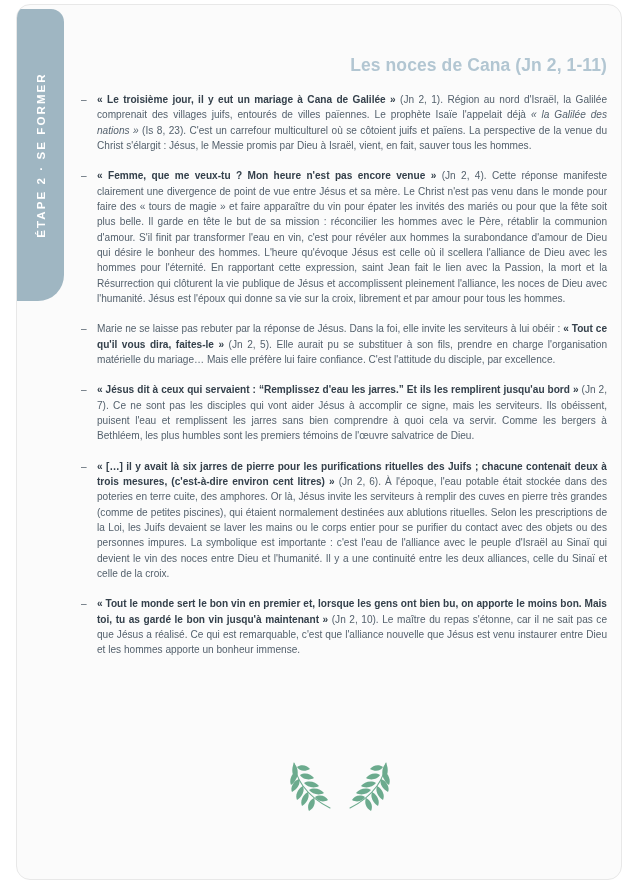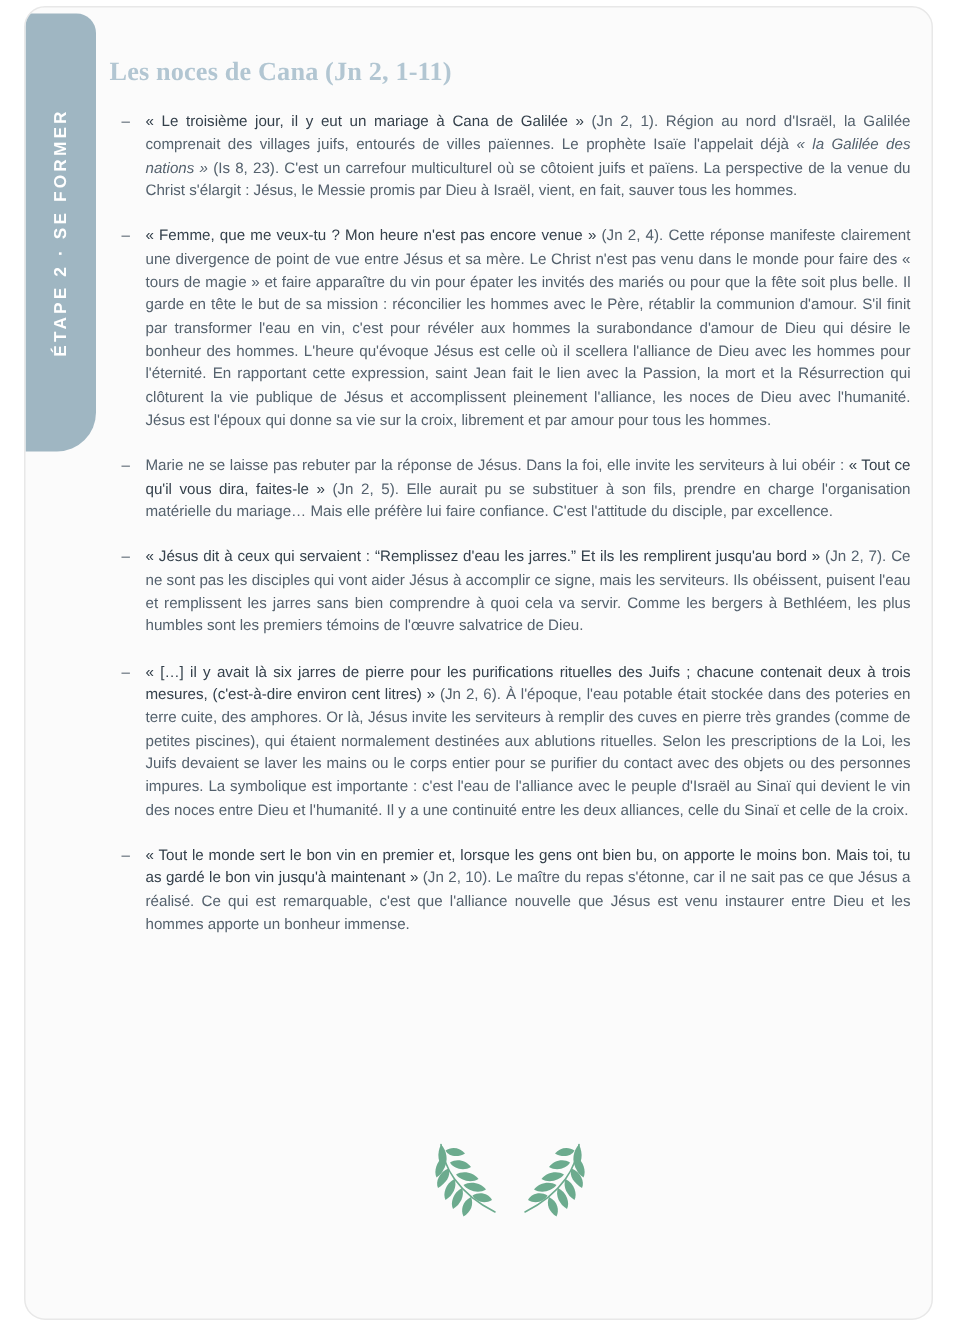--- a/index.html
+++ b/index.html
@@ -57,27 +57,27 @@
   
   #content {
     position: absolute;
     left: 56px;
     top: 0px;
     width: 534px;
     height: 876px;
   }
 
   #page-title {
-    margin: 32px 0 0 0;
-    text-align: left;
+    margin: 50px 0 0 0;
+    text-align: right;
     font-size: 17.5px;
     font-weight: bold;
     color: #b2c6d2;
     letter-spacing: 0.1px;
-    font-family: Liberation Serif, serif;
+    font-family: Liberation Sans, sans-serif;
   }
 
   #section-heading-row {
     display: flex;
     align-items: baseline;
     margin: 30px 0 0 2px;
   }
   .heading-bullet {
     width: 4px;
     height: 4px;
@@ -113,21 +113,21 @@
   .dash-marker {
     position: absolute;
     left: 8px;
     top: 0;
     color: #54616d;
     font-size: 10.1px;
     line-height: 1.52;
   }
   .bullet-item b {
     color: #34404b;
-    font-weight: normal;
+    font-weight: bold;
   }
   .bullet-item i {
     font-style: italic;
   }
 
   
   #ornament {
     position: absolute;
     left: 0;
     right: 0;

